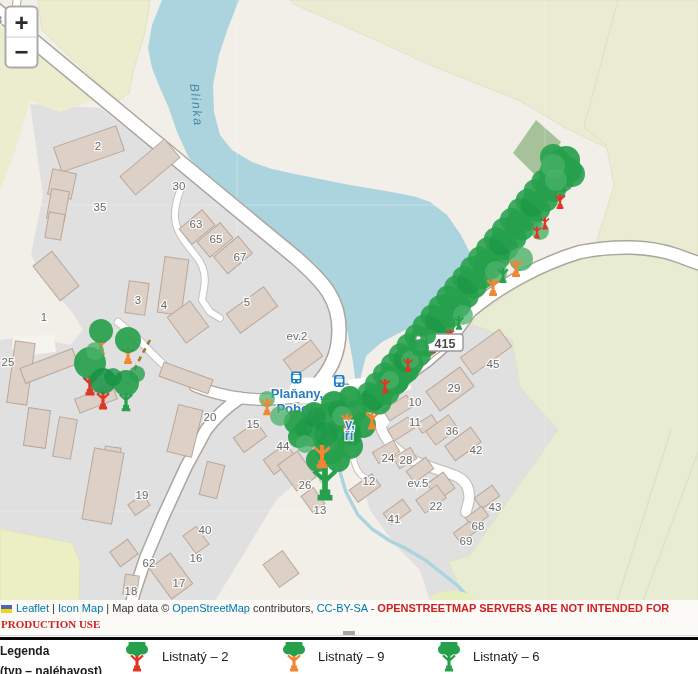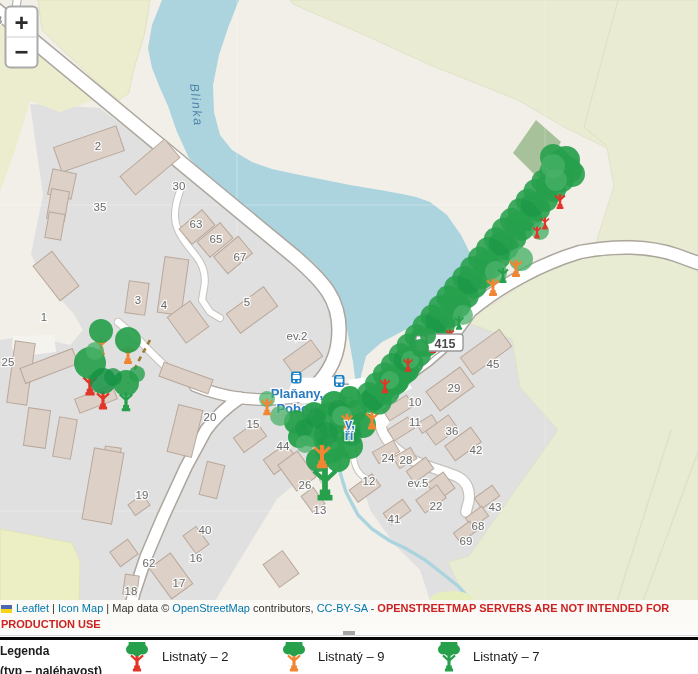--- a/index.html
+++ b/index.html
@@ -2,21 +2,21 @@
 <html><head>
 <meta charset="utf-8">
 <style>
 html,body{margin:0;padding:0;background:#fff;font-family:"Liberation Sans",sans-serif;}
 #wrap{position:relative;width:698px;height:674px;overflow:hidden;background:#fff;}
 #mapsvg{position:absolute;left:0;top:0;}
 .hn{font-size:11.5px;fill:#6a6a6a;paint-order:stroke;stroke:#ffffff;stroke-width:2.6px;stroke-opacity:.85;text-anchor:middle;}
 .bus{font-size:13px;font-weight:bold;fill:#2a7bc1;paint-order:stroke;stroke:#ffffff;stroke-width:2.6px;stroke-opacity:.85;text-anchor:middle;}
 #attr{position:absolute;left:0;top:600px;width:698px;height:31px;background:#fbfaf6;font-size:11px;color:#333;}
 #attr .l1{position:absolute;left:1px;top:2px;white-space:nowrap;}
-#attr .l2{position:absolute;left:1px;top:18px;font-weight:bold;color:#cc2222;}
+#attr .l2{position:absolute;left:1px;top:18px;font-weight:bold;color:#cc2222;font-family:Liberation Serif, serif;}
 #attr a{color:#0077ad;text-decoration:none;}
 .red{color:#cc2222;font-weight:bold;}
 #scrollst{position:absolute;left:0;top:631px;width:698px;height:4px;background:#fcfcfb;border-bottom:1px solid #d8d8d8;}
 #scrollh{position:absolute;left:343px;top:0px;width:12px;height:4px;background:#a5a5a5;}
 #blackbar{position:absolute;left:0;top:637px;width:698px;height:3px;background:#070707;}
 #legend{position:absolute;left:0;top:640px;width:698px;height:34px;background:#ffffff;font-size:13px;color:#1c1c1c;}
 .lgt{position:absolute;top:9px;white-space:nowrap;}
 .lghd{position:absolute;left:0px;top:1px;width:96px;text-align:left;font-weight:bold;font-size:12px;line-height:20px;white-space:nowrap;}
 .lgi{position:absolute;top:2px;}
 </style>
@@ -484,15 +484,15 @@
             <circle cx="0" cy="-6" r="6.5"></circle>
             <circle cx="-6" cy="-3" r="5"></circle>
             <circle cx="6" cy="-3" r="5"></circle>
             <circle cx="-3.5" cy="-8.5" r="5"></circle>
             <circle cx="3.5" cy="-8.5" r="5"></circle>
             <circle cx="0" cy="-2" r="5.5"></circle>
           </g>
         </g>
       </svg>
 
-<span class="lgt" style="left:473px">Listnatý – 7</span>
+<span class="lgt" style="left:473px">Listnatý – 6</span>
 </div>
 </div>
 
 </body></html>

